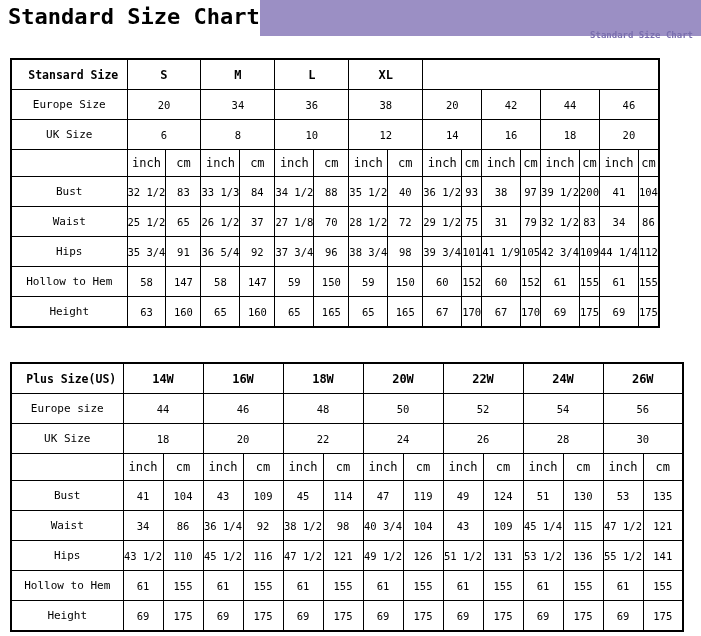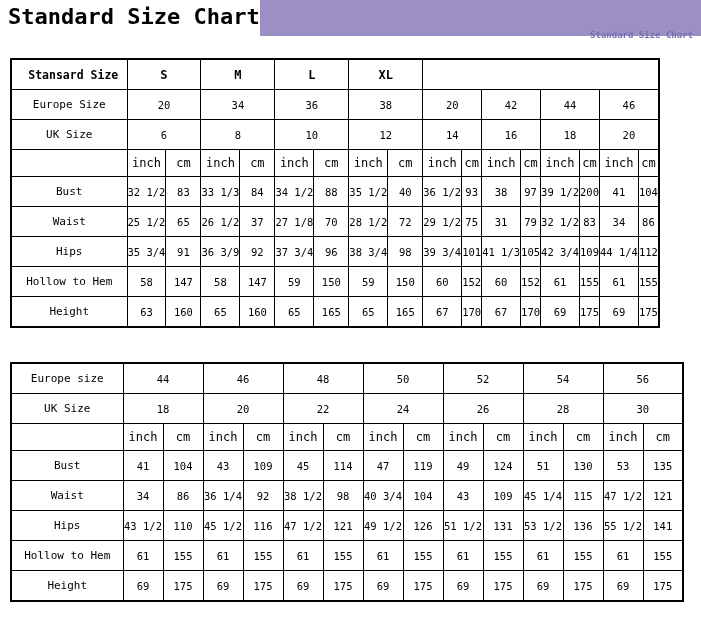--- a/index.html
+++ b/index.html
@@ -207,29 +207,29 @@
             <td class="val">79</td>
             <td class="val">32 1/2</td>
             <td class="val">83</td>
             <td class="val">34</td>
             <td class="val">86</td>
           </tr>
           <tr>
             <td class="rowlabel">Hips</td>
             <td class="val">35 3/4</td>
             <td class="val">91</td>
-            <td class="val">36 3/9</td>
+            <td class="val">36 5/4</td>
             <td class="val">92</td>
             <td class="val">37 3/4</td>
             <td class="val">96</td>
             <td class="val">38 3/4</td>
             <td class="val">98</td>
             <td class="val">39 3/4</td>
             <td class="val">101</td>
-            <td class="val">41 1/3</td>
+            <td class="val">41 1/9</td>
             <td class="val">105</td>
             <td class="val">42 3/4</td>
             <td class="val">109</td>
             <td class="val">44 1/4</td>
             <td class="val">112</td>
           </tr>
           <tr>
             <td class="rowlabel">Hollow to Hem</td>
             <td class="val">58</td>
             <td class="val">147</td>
@@ -284,20 +284,30 @@
           <col style="width: 40px;">
           <col style="width: 40px;">
           <col style="width: 40px;">
           <col style="width: 40px;">
           <col style="width: 40px;">
           <col style="width: 40px;">
           <col style="width: 40px;">
           <col style="width: 40px;">
         </colgroup>
         <tbody>
+          <tr>
+            <td class="hdrlbl">Plus Size(US)</td>
+            <td colspan="2" class="grp">14W</td>
+            <td colspan="2" class="grp">16W</td>
+            <td colspan="2" class="grp">18W</td>
+            <td colspan="2" class="grp">20W</td>
+            <td colspan="2" class="grp">22W</td>
+            <td colspan="2" class="grp">24W</td>
+            <td colspan="2" class="grp">26W</td>
+          </tr>
           <tr>
             <td class="rowlabel">Europe size</td>
             <td colspan="2" class="val">44</td>
             <td colspan="2" class="val">46</td>
             <td colspan="2" class="val">48</td>
             <td colspan="2" class="val">50</td>
             <td colspan="2" class="val">52</td>
             <td colspan="2" class="val">54</td>
             <td colspan="2" class="val">56</td>
           </tr>

